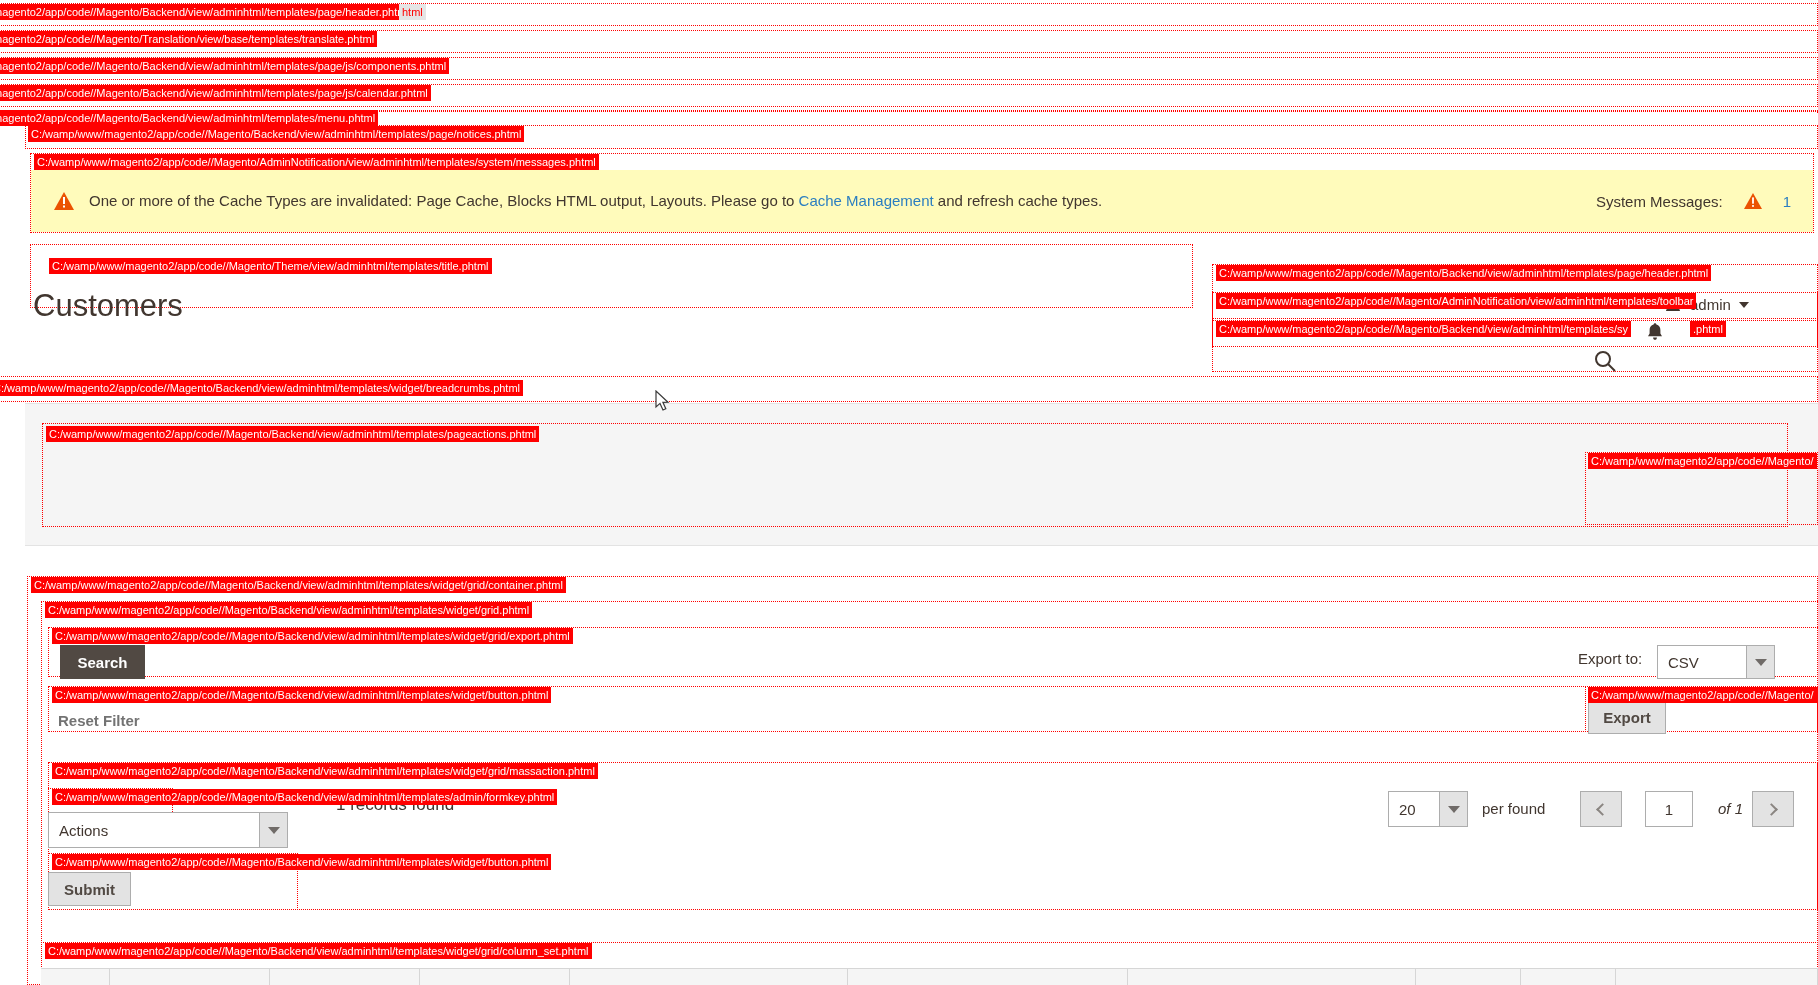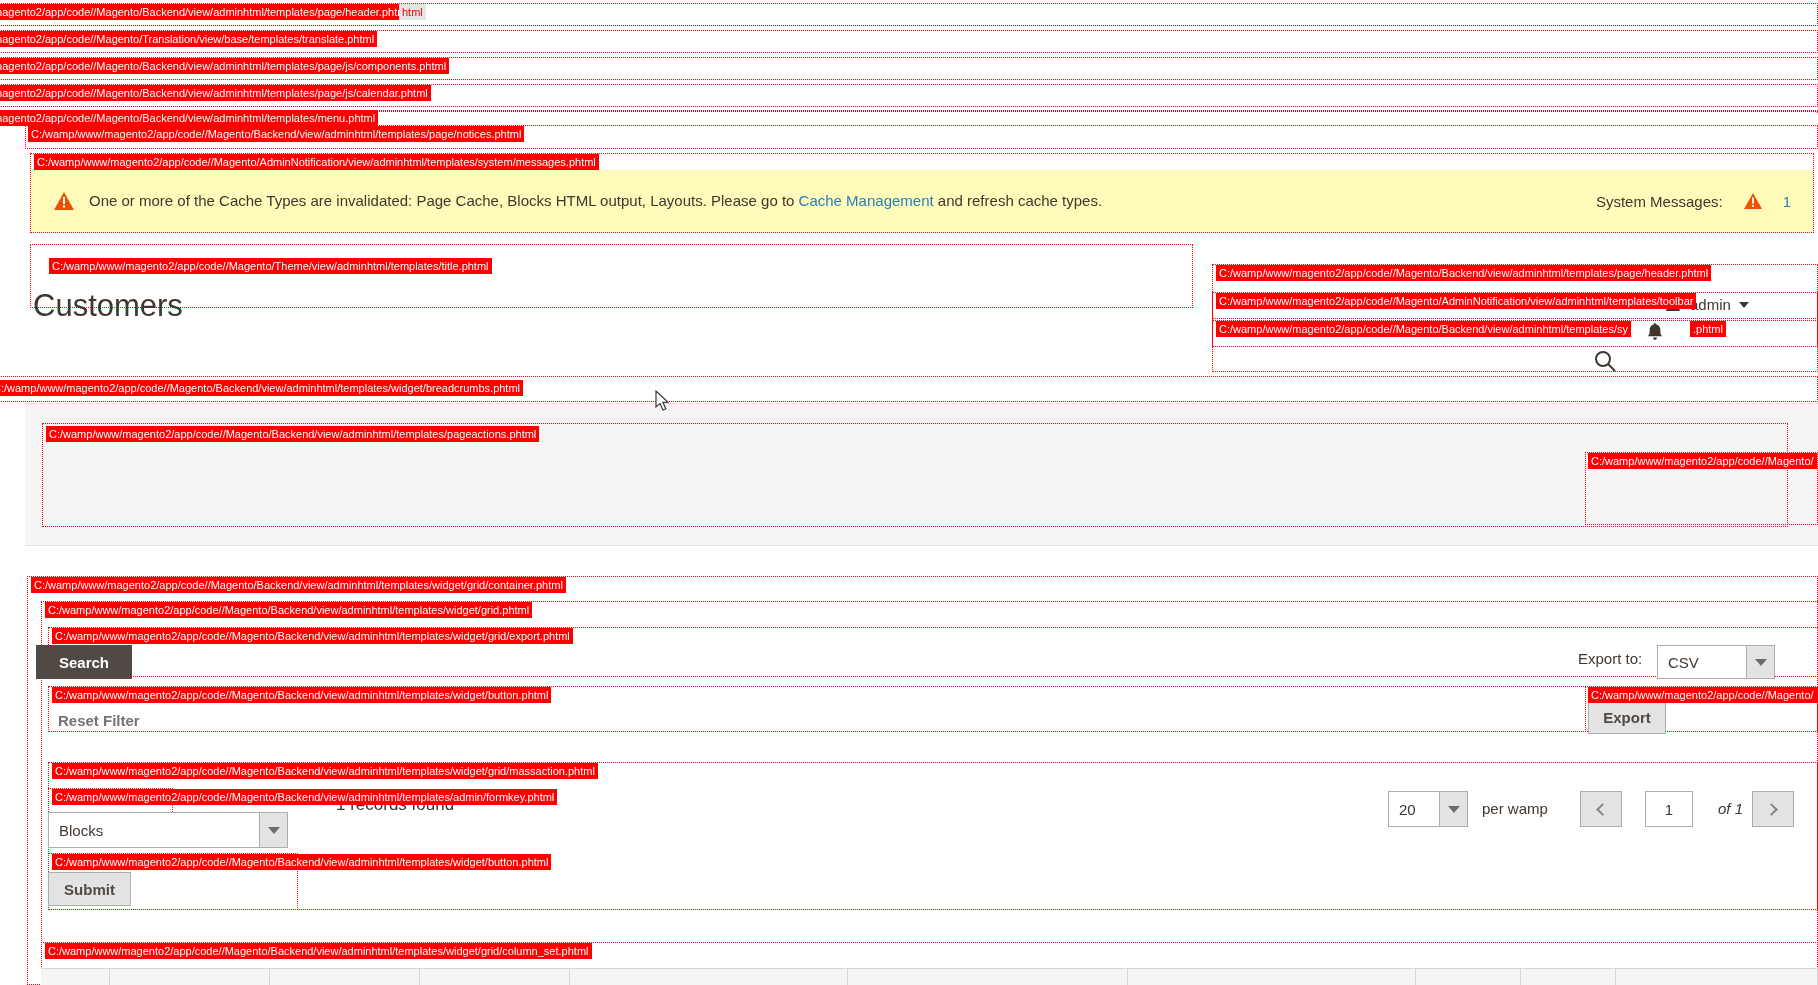--- a/index.html
+++ b/index.html
@@ -329,21 +329,21 @@
 
   <div class="hint-box" style="left:27px;top:576px;width:1791px;height:409px;"></div>
   <div class="hint-label" style="left:31px;top:577px;">C:/wamp/www/magento2/app/code//Magento/Backend/view/adminhtml/templates/widget/grid/container.phtml</div>
 
   <div class="hint-box" style="left:41px;top:601px;width:1777px;height:384px;"></div>
   <div class="hint-label" style="left:45px;top:602px;">C:/wamp/www/magento2/app/code//Magento/Backend/view/adminhtml/templates/widget/grid.phtml</div>
 
   <div class="hint-box" style="left:48px;top:627px;width:1770px;height:50px;"></div>
   <div class="hint-label" style="left:52px;top:628px;">C:/wamp/www/magento2/app/code//Magento/Backend/view/adminhtml/templates/widget/grid/export.phtml</div>
 
-  <button class="btn-dark" style="left:36px;top:645px;width:96px;height:34px;">Search</button>
+  <button class="btn-dark" style="left:60px;top:645px;width:85px;height:34px;">Search</button>
 
   <div class="lbl" style="left:1578px;top:650px;">Export to:</div>
   <div class="sel" style="left:1657px;top:645px;width:118px;height:34px;">
     <div class="sel-val">CSV</div>
     <div class="sel-arrow">
         <span class="arrow-dn"></span>
       </div>
   </div>
 
   <div class="hint-box" style="left:48px;top:686px;width:1770px;height:46px;"></div>
@@ -358,33 +358,33 @@
 
   <div class="hint-box" style="left:48px;top:762px;width:1770px;height:148px;"></div>
   <div class="hint-label" style="left:52px;top:763px;">C:/wamp/www/magento2/app/code//Magento/Backend/view/adminhtml/templates/widget/grid/massaction.phtml</div>
 
   <div class="hint-box" style="left:48px;top:788px;width:125px;height:26px;"></div>
   <div class="hint-label" style="left:52px;top:789px;">C:/wamp/www/magento2/app/code//Magento/Backend/view/adminhtml/templates/admin/formkey.phtml</div>
 
   <div class="lbl-big" style="left:336px;top:795px;">1 records found</div>
 
   <div class="sel" style="left:48px;top:812px;width:240px;height:36px;">
-    <div class="sel-val">Blocks</div>
+    <div class="sel-val">Actions</div>
     <div class="sel-arrow">
         <span class="arrow-dn"></span>
       </div>
   </div>
 
   <div class="sel" style="left:1388px;top:791px;width:80px;height:36px;">
     <div class="sel-val">20</div>
     <div class="sel-arrow">
         <span class="arrow-dn"></span>
       </div>
   </div>
-  <div class="lbl" style="left:1482px;top:800px;">per wamp</div>
+  <div class="lbl" style="left:1482px;top:800px;">per found</div>
 
   <div class="pager-btn" style="left:1580px;top:791px;width:42px;height:36px;">
     <span class="chev left"></span>
   </div>
   <div class="txtbox" style="left:1645px;top:791px;width:48px;height:36px;">1</div>
   <div class="lbl" style="left:1718px;top:800px;font-style:italic;">of 1</div>
   <div class="pager-btn" style="left:1752px;top:791px;width:42px;height:36px;">
     <span class="chev right"></span>
   </div>
 

